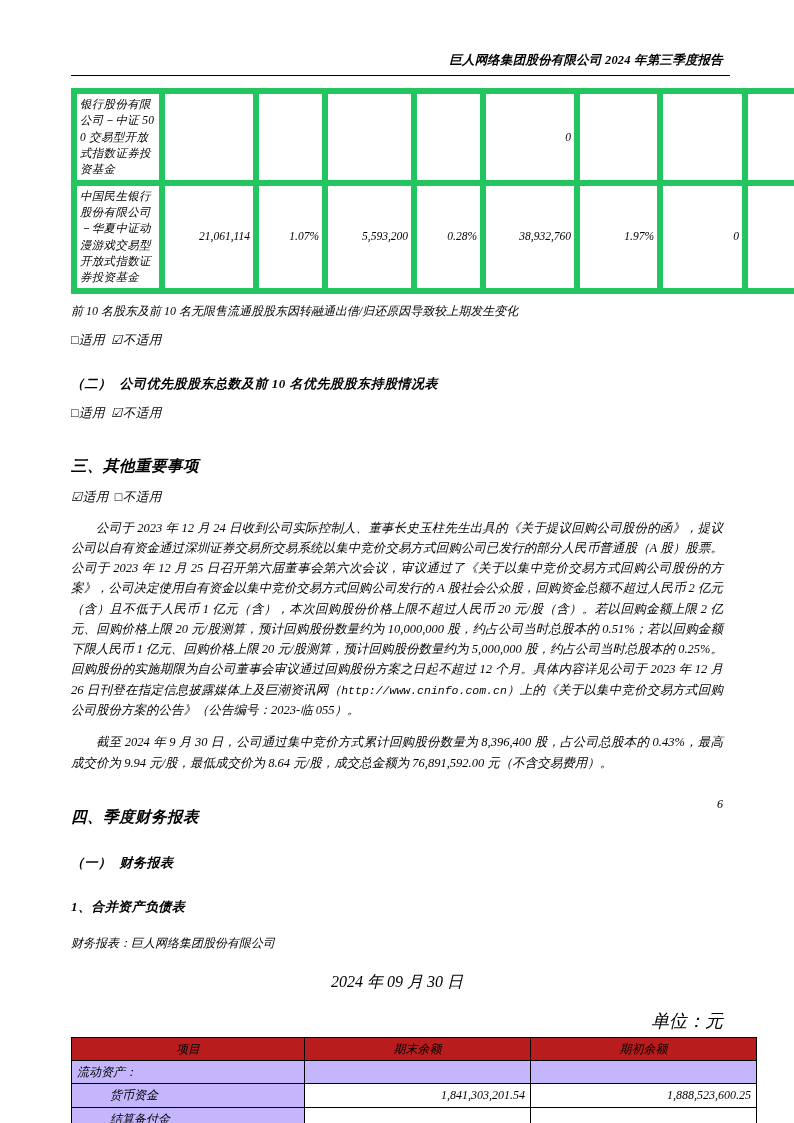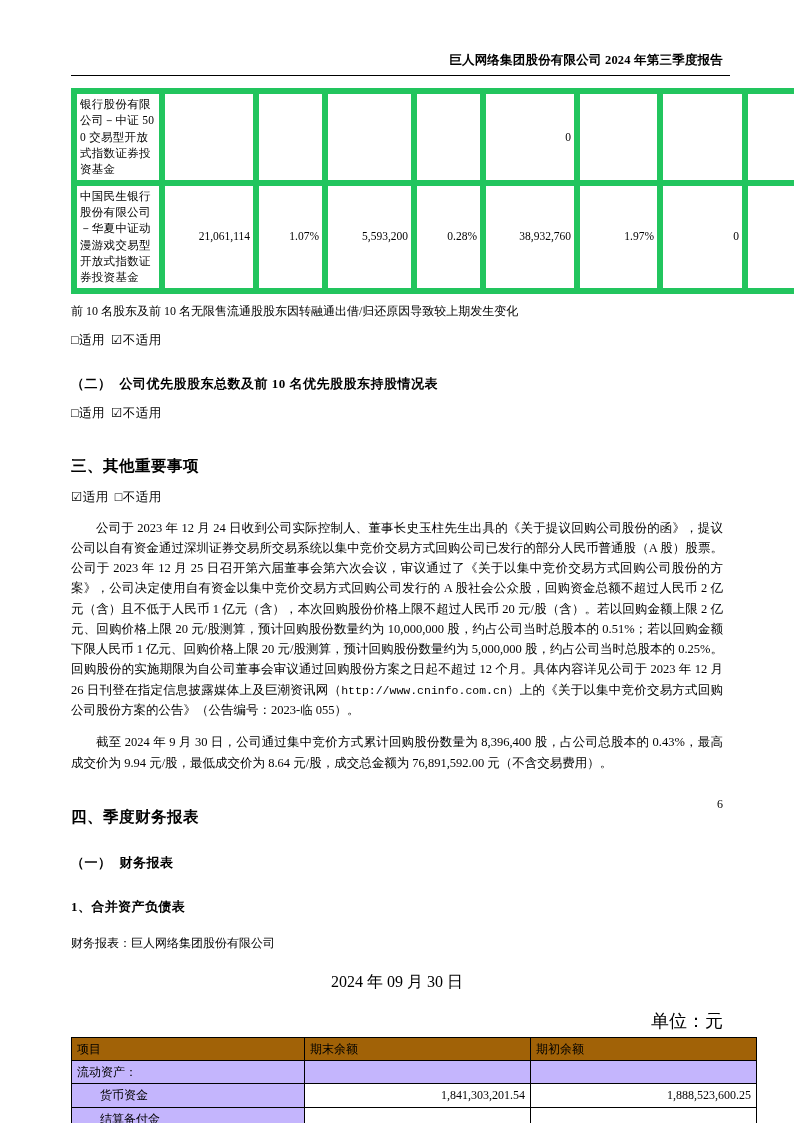--- a/index.html
+++ b/index.html
@@ -14,20 +14,21 @@
     color: #000000;
     position: relative;
     overflow: hidden;
   }
   .page {
     position: relative;
     width: 794px;
     height: 851px;
     box-sizing: border-box;
     padding: 0 71px;
+    font-style: italic;
   }
 
   
   .doc-header {
     position: absolute;
     left: 71px;
     right: 71px;
     top: 52px;
     text-align: right;
     font-size: 12.5px;
@@ -148,30 +149,30 @@
     margin-top: 4px;
     font-size: 12px;
   }
   table.bs-table td, table.bs-table th {
     border: 1px solid #000;
     padding: 3px 5px;
     line-height: 1.35;
     font-weight: normal;
   }
   table.bs-table th {
-    text-align: left;
-    background: #a16207;
+    text-align: center;
+    background: #b91c1c;
     font-weight: normal;
   }
   .bs-c1 { width: 222px; }
   .bs-c2 { width: 215px; }
   .bs-c3 { width: 215px; }
   td.shade { background: #c4b5fd; }
   td.bs-label { text-align: left; }
-  td.bs-label.indent { padding-left: 28px; }
+  td.bs-label.indent { padding-left: 38px; }
   td.bs-value { text-align: right; }
 
   
   .page-number {
     position: absolute;
     left: 0;
     right: 71px;
     bottom: 39px;
     text-align: right;
     font-size: 12px;

